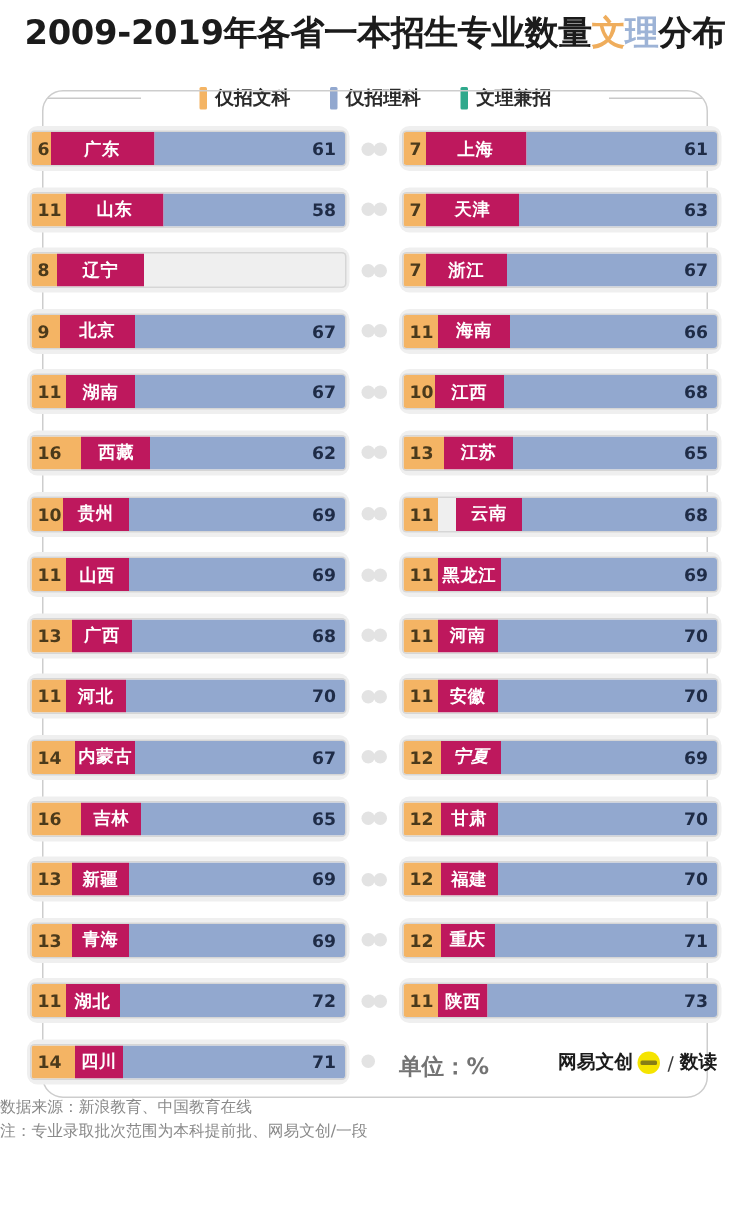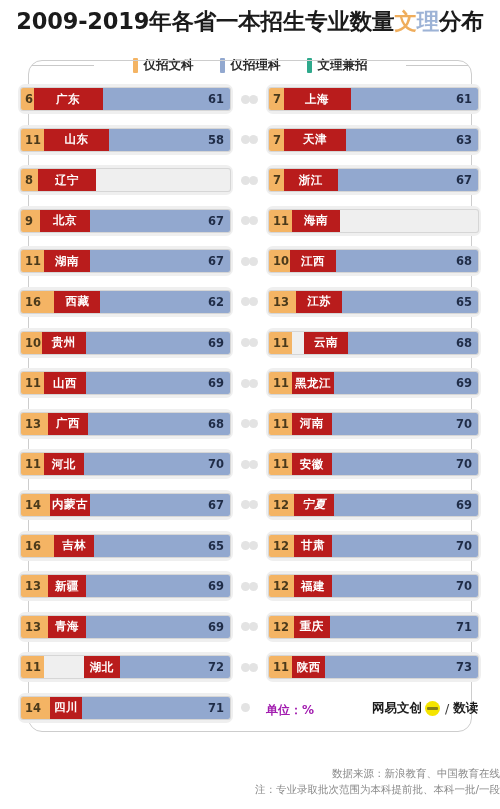--- a/index.html
+++ b/index.html
@@ -68,21 +68,21 @@
     box-sizing:border-box;
     overflow:hidden;
     font-size:11.5px;
   }
   .seg-wen{
     background:#f4b464;
     color:#4b3a1b;font-weight:bold;
     justify-content:flex-start;padding-left:4px;
   }
   .seg-both{
-    background:#b91c1c;
+    background:#be185d;
     color:#ffffff;font-weight:bold;
     justify-content:center;
     font-size:11.5px;letter-spacing:0.5px;
   }
   .seg-li{
     background:#92a8cf;
     color:#1f2c47;font-weight:bold;
     justify-content:flex-end;padding-right:6px;
     flex:1 1 auto;
   }
@@ -90,41 +90,41 @@
     position:absolute;
     width:9px;height:9px;border-radius:50%;
     background:#e3e3e3;
     top:50%;margin-top:-4.5px;
   }
   .dot.ld{right:-17px;}
   .dot.rd{left:-17px;}
 
   .unit{
     position:absolute;left:266px;top:702px;
-    font-size:12px;color:#a21caf;font-weight:bold;
+    font-size:15px;color:#737373;font-weight:bold;
   }
   .brand{
     position:absolute;left:372px;top:700px;
     display:flex;align-items:center;gap:2px;
     font-size:12.5px;font-weight:bold;color:#1b1b1b;
     white-space:nowrap;
   }
   .brand .badge{
     display:inline-block;width:15px;height:15px;border-radius:50%;
     background:#f5e400;margin:0 1px;position:relative;
   }
   .brand .badge::after{
     content:"";position:absolute;left:2px;top:6px;width:11px;height:3px;
     background:#2a2a2a;opacity:0.55;border-radius:1px;
   }
   .brand .slash{color:#3a3a3a;font-weight:normal;margin:0 2px;}
 
   .footer{
-    position:absolute;left:0;top:766px;width:500px;
-    text-align:right;
+    position:absolute;left:0;top:731px;width:500px;
+    text-align:left;
     font-size:10.5px;line-height:15.5px;color:#8a8a8a;
   }
   .footer div{white-space:nowrap;}
 </style>
 </head>
 <body>
 
 <div class="title">
   <span>2009-2019年各省一本招生专业数量</span><span class="wen">文</span><span class="li">理</span><span>分布</span>
 </div>
@@ -258,21 +258,21 @@
         <div class="bar">
           <div class="seg seg-wen" style="width: 13%;">13</div>
           <div class="seg seg-both" style="width: 18%;">青海</div>
           <div class="seg seg-li">69</div>
         </div>
         <span class="dot ld"></span>
       </div>
       <div class="row">
         <div class="bar">
           <div class="seg seg-wen" style="width: 11%;">11</div>
-          <div class="seg seg-both" style="width: 17%; margin-left: 40px;">湖北</div>
+          <div class="seg seg-both" style="width: 17%;">湖北</div>
           <div class="seg seg-li">72</div>
         </div>
         <span class="dot ld"></span>
       </div>
       <div class="row">
         <div class="bar">
           <div class="seg seg-wen" style="width: 14%;">14</div>
           <div class="seg seg-both" style="width: 15%;">四川</div>
           <div class="seg seg-li">71</div>
         </div>
@@ -301,20 +301,21 @@
           <div class="seg seg-wen" style="width: 7%;">7</div>
           <div class="seg seg-both" style="width: 26%;">浙江</div>
           <div class="seg seg-li">67</div>
         </div>
         <span class="dot rd"></span>
       </div>
       <div class="row">
         <div class="bar">
           <div class="seg seg-wen" style="width: 11%;">11</div>
           <div class="seg seg-both" style="width: 23%;">海南</div>
+          <div class="seg seg-li">66</div>
         </div>
         <span class="dot rd"></span>
       </div>
       <div class="row">
         <div class="bar">
           <div class="seg seg-wen" style="width: 10%;">10</div>
           <div class="seg seg-both" style="width: 22%;">江西</div>
           <div class="seg seg-li">68</div>
         </div>
         <span class="dot rd"></span>
@@ -406,14 +407,14 @@
 
 <div class="brand">
   <span>网易文创</span>
   <span class="badge"></span>
   <span class="slash">/</span>
   <span>数读</span>
 </div>
 
 <div class="footer" id="footer">
     <div>数据来源：新浪教育、中国教育在线</div>
-    <div>注：专业录取批次范围为本科提前批、本科一批/一段</div>
+    <div>注：专业录取批次范围为本科提前批、网易文创/一段</div>
   </div>
 
 </body></html>

